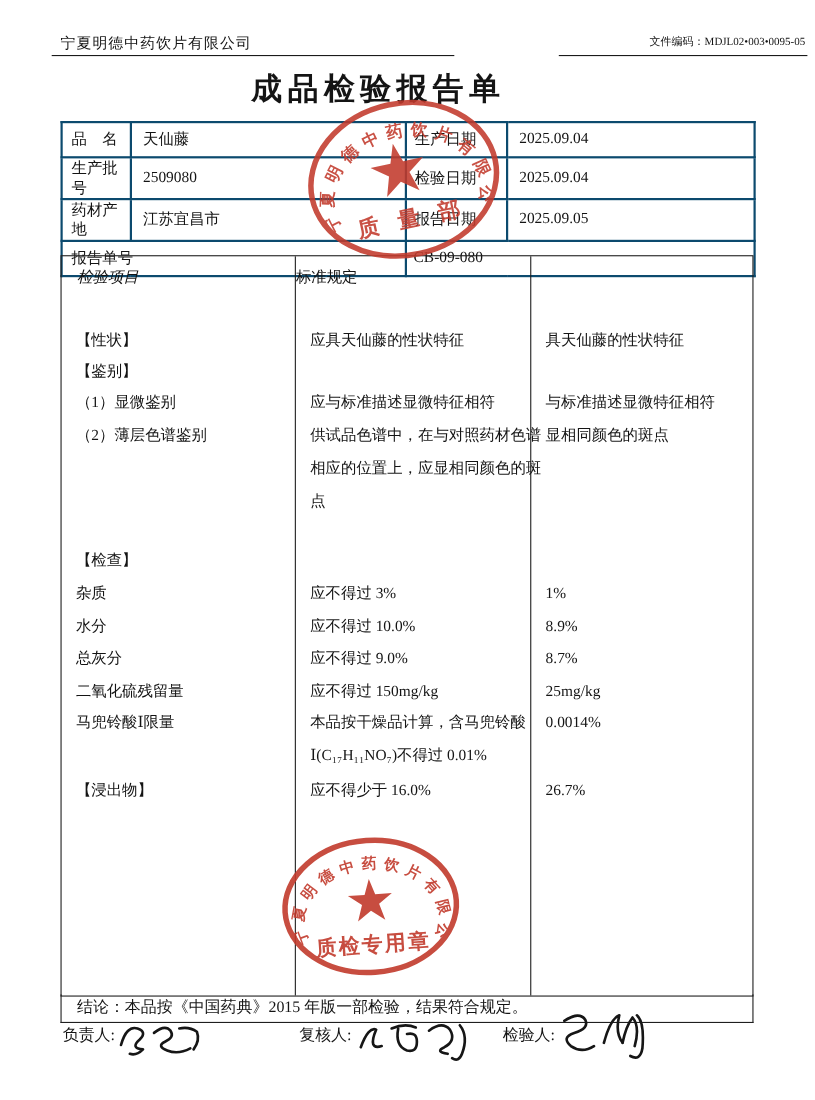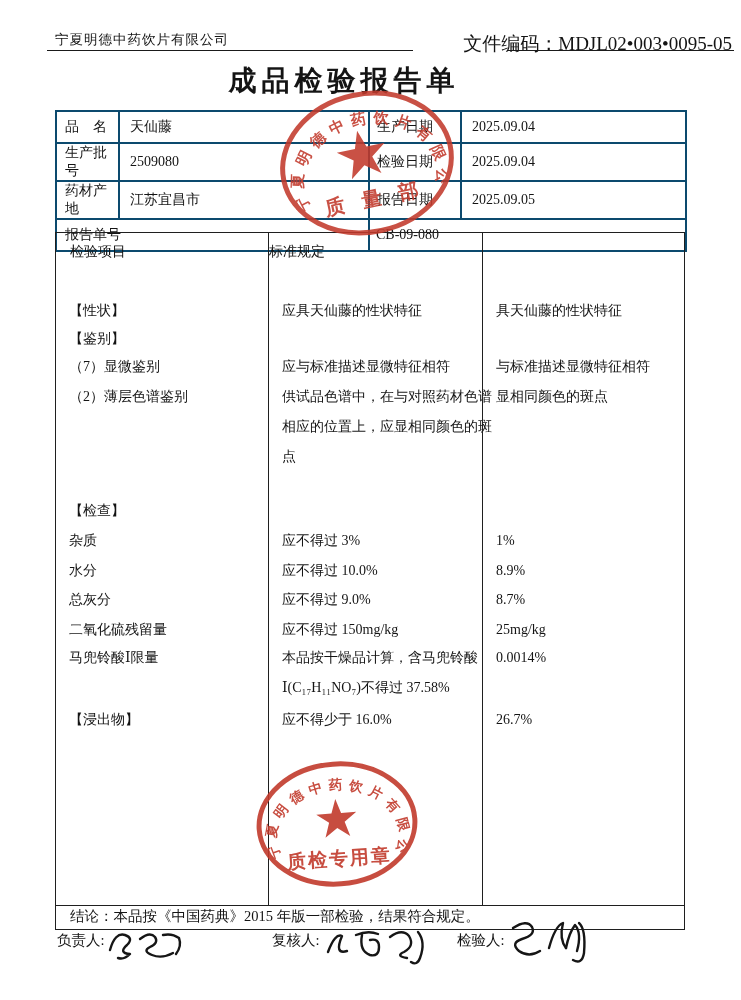--- a/index.html
+++ b/index.html
@@ -6,42 +6,42 @@
   .page{
     position:relative;
     width:741px;height:1000px;
     background:#ffffff;
     font-family:"Liberation Serif","DejaVu Serif",serif;
     color:#141414;
     overflow:hidden;
   }
   
   .company{position:absolute;left:55px;top:31px;font-size:13.5px;letter-spacing:1px;}
-  .doccode{position:absolute;right:9px;top:31px;font-size:19px;margin-left:13px;}
+  .doccode{position:absolute;right:9px;top:31px;font-size:10px;margin-left:13px;}
   .hrule{position:absolute;top:50px;height:1px;background:#1a1a1a;}
   .hrule.l{left:47px;width:366px;}
   .hrule.r{left:508px;width:226px;}
   
   .title{position:absolute;left:0;top:62px;width:688px;text-align:center;
          font-size:28px;font-weight:bold;letter-spacing:5px;}
   
   table.info{position:absolute;left:55px;top:110px;width:630px;border-collapse:collapse;table-layout:fixed;}
   table.info td{border:2px solid #0c4a6e;height:30px;font-size:14px;padding:0;vertical-align:middle;}
   table.info td.lab{padding-left:8px;}
   table.info td.val{padding-left:10px;margin-left:24px;}
   table.info td.lab2{padding-left:7px;}
   
   .main{position:absolute;left:55px;top:232px;width:628px;height:672px;
         border:1px solid #1f1f1f;border-top:1px solid #1f1f1f;display:flex;}
   .mcol{position:relative;height:100%;}
   .mcol.c1{width:212px;}
   .mcol.c2{width:213px;border-left:1px solid #1f1f1f;}
   .mcol.c3{width:201px;border-left:1px solid #1f1f1f;}
   .mhead{position:absolute;top:10px;left:0;width:100%;font-size:14px;}
-  .mhead.left{text-align:left;padding-left:14px;width:calc(100% - 14px);}
+  .mhead.left{text-align:left;padding-left:14px;width:calc(100% - 14px);font-style:italic;}
   .ln{position:absolute;left:13px;right:4px;font-size:14px;line-height:19px;white-space:nowrap;}
   
   .conclusion{position:absolute;left:55px;top:904px;width:628px;height:25px;
               border:1px solid #1f1f1f;border-top:none;font-size:14.5px;line-height:25px;
               padding:0;white-space:nowrap;overflow:hidden;}
   .conclusion span{padding-left:14px;text-align:right;}
   
   .slabel{position:absolute;font-size:14.5px;top:931px;}
   .sig{position:absolute;}
   .sig path{fill:none;stroke:#161616;stroke-width:2.4;stroke-linecap:round;stroke-linejoin:round;}
@@ -91,21 +91,21 @@
       <td class="val" colspan="2" style="padding-left:6px">CB-09-080</td>
     </tr>
   </tbody>
     </table>
 
   <div class="main">
     <div class="mcol c1">
       <div class="mhead left">检验项目</div>
       <div class="ln" style="top:68px">【性状】</div>
       <div class="ln" style="top:96px">【鉴别】</div>
-      <div class="ln" style="top:124px">（7）显微鉴别</div>
+      <div class="ln" style="top:124px">（1）显微鉴别</div>
       <div class="ln" style="top:154px">（2）薄层色谱鉴别</div>
       <div class="ln" style="top:268px">【检查】</div>
       <div class="ln" style="top:298px">杂质</div>
       <div class="ln" style="top:328px">水分</div>
       <div class="ln" style="top:357px">总灰分</div>
       <div class="ln" style="top:387px">二氧化硫残留量</div>
       <div class="ln" style="top:415px">马兜铃酸Ⅰ限量</div>
       <div class="ln" style="top:477px">【浸出物】</div>
     </div>
     <div class="mcol c2">
@@ -113,21 +113,21 @@
       <div class="ln" style="top:124px">应与标准描述显微特征相符</div>
       <div class="ln" style="top:68px">应具天仙藤的性状特征</div>
       <div class="ln" style="top:154px">供试品色谱中，在与对照药材色谱</div>
       <div class="ln" style="top:184px">相应的位置上，应显相同颜色的斑</div>
       <div class="ln" style="top:214px">点</div>
       <div class="ln" style="top:298px">应不得过 3%</div>
       <div class="ln" style="top:328px">应不得过 10.0%</div>
       <div class="ln" style="top:357px">应不得过 9.0%</div>
       <div class="ln" style="top:387px">应不得过 150mg/kg</div>
       <div class="ln" style="top:415px">本品按干燥品计算，含马兜铃酸</div>
-      <div class="ln" style="top:445px">Ⅰ(C₁₇H₁₁NO₇)不得过 37.58%</div>
+      <div class="ln" style="top:445px">Ⅰ(C₁₇H₁₁NO₇)不得过 0.01%</div>
       <div class="ln" style="top:477px">应不得少于 16.0%</div>
     </div>
     <div class="mcol c3">
       <div class="ln" style="top:68px">具天仙藤的性状特征</div>
       <div class="ln" style="top:124px">与标准描述显微特征相符</div>
       <div class="ln" style="top:154px">显相同颜色的斑点</div>
       <div class="ln" style="top:298px">1%</div>
       <div class="ln" style="top:328px">8.9%</div>
       <div class="ln" style="top:357px">8.7%</div>
       <div class="ln" style="top:387px">25mg/kg</div>

